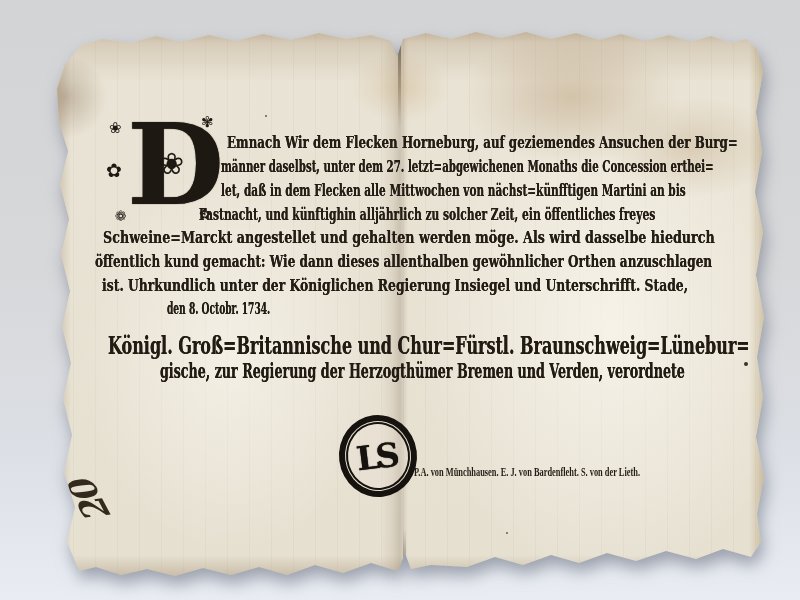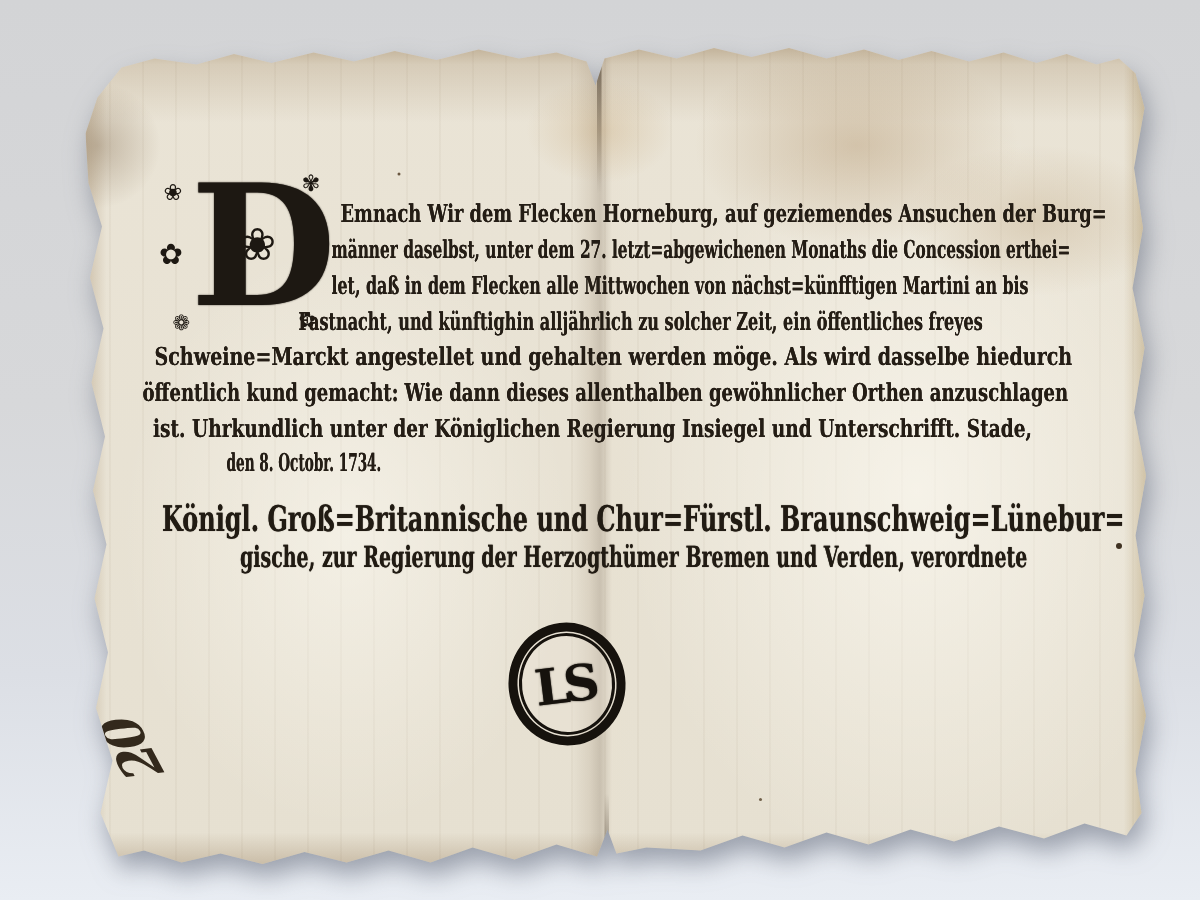--- a/index.html
+++ b/index.html
@@ -91,29 +91,30 @@
         <span class="flower f6">✿</span>
       </div>
 
       <div class="tline" style="left:176px;top:106px;"><span style="transform:scaleX(.72);">Emnach Wir dem Flecken Horneburg, auf geziemendes Ansuchen der Burg=</span></div>
       <div class="tline" style="left:170px;top:130px;"><span style="transform:scaleX(.62);">männer daselbst, unter dem 27. letzt=abgewichenen Monaths die Concession erthei=</span></div>
       <div class="tline" style="left:170px;top:154px;"><span style="transform:scaleX(.64);">let, daß in dem Flecken alle Mittwochen von nächst=künfftigen Martini an bis</span></div>
       <div class="tline" style="left:148px;top:178px;"><span style="transform:scaleX(.65);">Fastnacht, und künftighin alljährlich zu solcher Zeit, ein öffentliches freyes</span></div>
       <div class="tline" style="left:52px;top:201px;"><span style="transform:scaleX(.77);">Schweine=Marckt angestellet und gehalten werden möge.  Als wird dasselbe hiedurch</span></div>
       <div class="tline" style="left:44px;top:225px;"><span style="transform:scaleX(.73);">öffentlich kund gemacht: Wie dann dieses allenthalben gewöhnlicher Orthen anzuschlagen</span></div>
       <div class="tline" style="left:51px;top:249px;"><span style="transform:scaleX(.75);">ist.  Uhrkundlich unter der Königlichen Regierung Insiegel und Unterschrifft.  Stade,</span></div>
-      <div class="tline" style="left:100px;top:272px;"><span style="transform:scaleX(.55);">den 8. Octobr. 1734.</span></div>
+      <div class="tline" style="left:116px;top:272px;"><span style="transform:scaleX(.55);">den 8. Octobr. 1734.</span></div>
 
       <div class="hline" style="left:57px;top:305px;font-size:23.5px;"><span style="transform:scaleX(.68);">Königl. Groß=Britannische und Chur=Fürstl. Braunschweig=Lünebur=</span></div>
       <div class="hline" style="left:109px;top:333px;font-size:19.5px;"><span style="transform:scaleX(.65);">gische, zur Regierung der Herzogthümer Bremen und Verden, verordnete</span></div>
 
       <div class="seal">
         <div class="seal-inner">
           <span class="seal-text">LS</span>
         </div>
       </div>
 
+      <div class="signature"><span>P.A. von Münchhausen. E. J. von Bardenfleht. S. von der Lieth.</span></div>
 
       <div class="handwritten"><span>20</span></div>
 
     </div>
   </div>
 </div>
 
 </body></html>

